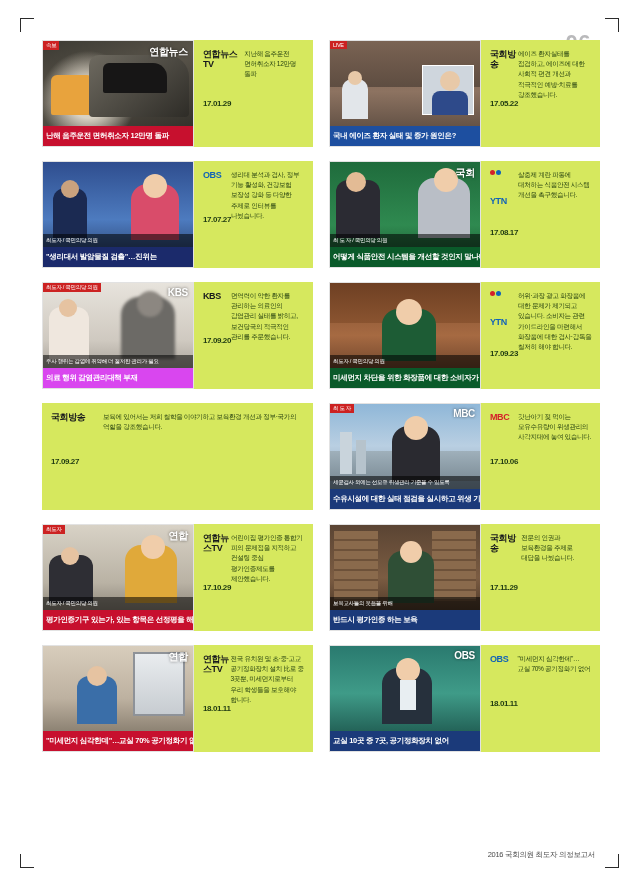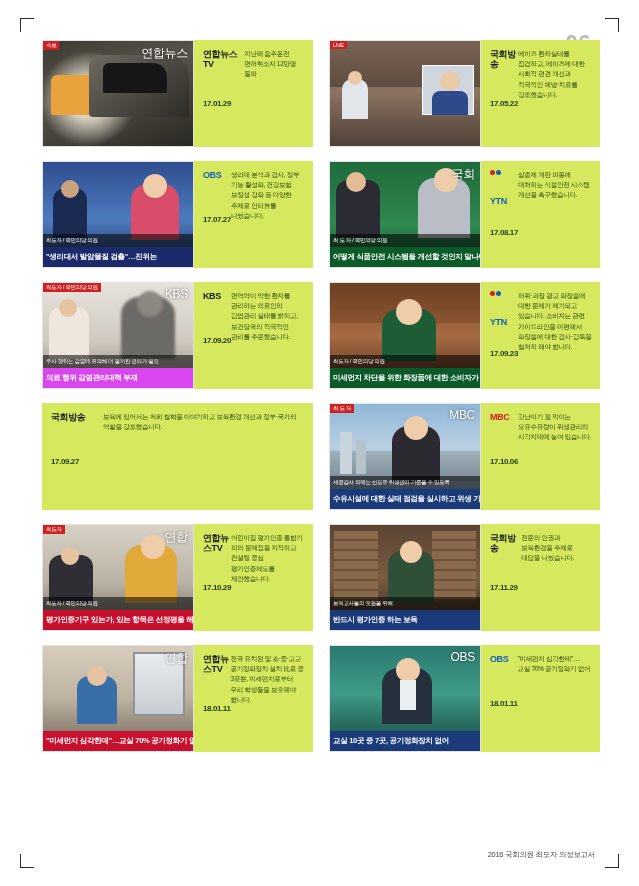--- a/index.html
+++ b/index.html
@@ -85,22 +85,22 @@
     background: rgba(0,0,0,0.55);
     padding: 0 3px;
     letter-spacing: -0.3px;
     overflow: hidden;
     white-space: nowrap;
   }
   .thumb .logo {
     position: absolute;
     top: 4px;
     right: 5px;
-    font-size: 12px;
-    font-weight: normal;
+    font-size: 10px;
+    font-weight: bold;
     color: #fff;
     text-shadow: 0 0 3px rgba(0,0,0,.6);
     letter-spacing: -0.3px;
   }
   .thumb .cornerbadge {
     position: absolute;
     top: 0;
     left: 0;
     font-size: 5.5px;
     color: #fff;
@@ -183,20 +183,21 @@
       <div class="thumb">
         <div class="bg" style="background:
                radial-gradient(circle at 30% 55%, #d9d2c4 0 16%, rgba(217,210,196,0) 40%),
                linear-gradient(160deg,#3c3a33 0%,#59544a 40%,#2a2823 100%);">
           <div style="position:absolute;left:8px;top:34px;width:42px;height:40px;background:#e8a33d;border-radius:6px 6px 2px 2px;"></div>
           <div style="position:absolute;left:46px;top:14px;width:100px;height:62px;background:linear-gradient(140deg,#6e6a60,#2e2c27);border-radius:10px 22px 4px 4px;"></div>
           <div style="position:absolute;left:60px;top:22px;width:64px;height:30px;background:#171616;border-radius:6px 14px 2px 2px;"></div>
         </div>
         <div class="cornerbadge">속보</div>
         <div class="logo">연합뉴스</div>
+        <div class="ticker" style="background:#c7102e;">난해 음주운전 면허취소자 12만명 돌파</div>
       </div>
       <div class="caption">
         <div class="cap-head">
           <span class="brand dark">연합뉴스TV</span>
           <span class="date">17.01.29</span>
         </div>
         <div class="cap-body">지난해 음주운전 면허취소자 12만명 돌파</div>
       </div>
     </div>
 
@@ -204,20 +205,21 @@
       <div class="thumb">
         <div class="bg" style="background:linear-gradient(180deg,#6f5a4a 0%,#8d7361 48%,#4e4138 100%);">
           <div style="position:absolute;left:0;top:0;width:100%;height:46px;background:linear-gradient(180deg,#7a6353,#5e4d41);"></div>
           <div style="position:absolute;left:12px;top:38px;width:26px;height:40px;background:#e2e6ea;border-radius:10px 10px 0 0;"></div>
           <div style="position:absolute;left:18px;top:30px;width:14px;height:14px;background:#e8c9a8;border-radius:50%;"></div>
           <div style="position:absolute;right:6px;top:24px;width:52px;height:50px;background:#cfd6dd;border:1px solid #fff;"></div>
           <div style="position:absolute;right:20px;top:30px;width:20px;height:20px;background:#e8c9a8;border-radius:50%;"></div>
           <div style="position:absolute;right:12px;top:50px;width:36px;height:24px;background:#2e4a8a;border-radius:8px 8px 0 0;"></div>
         </div>
         <div class="cornerbadge">LIVE</div>
+        <div class="ticker" style="background:#1d4fa0;">국내 에이즈 환자 실태 및 증가 원인은?</div>
       </div>
       <div class="caption">
         <div class="cap-head">
           <span class="brand dark">국회방송</span>
           <span class="date">17.05.22</span>
         </div>
         <div class="cap-body">에이즈 환자실태를 점검하고, 에이즈에 대한 사회적 편견 개선과 적극적인 예방·치료를 강조했습니다.</div>
       </div>
     </div>
 

